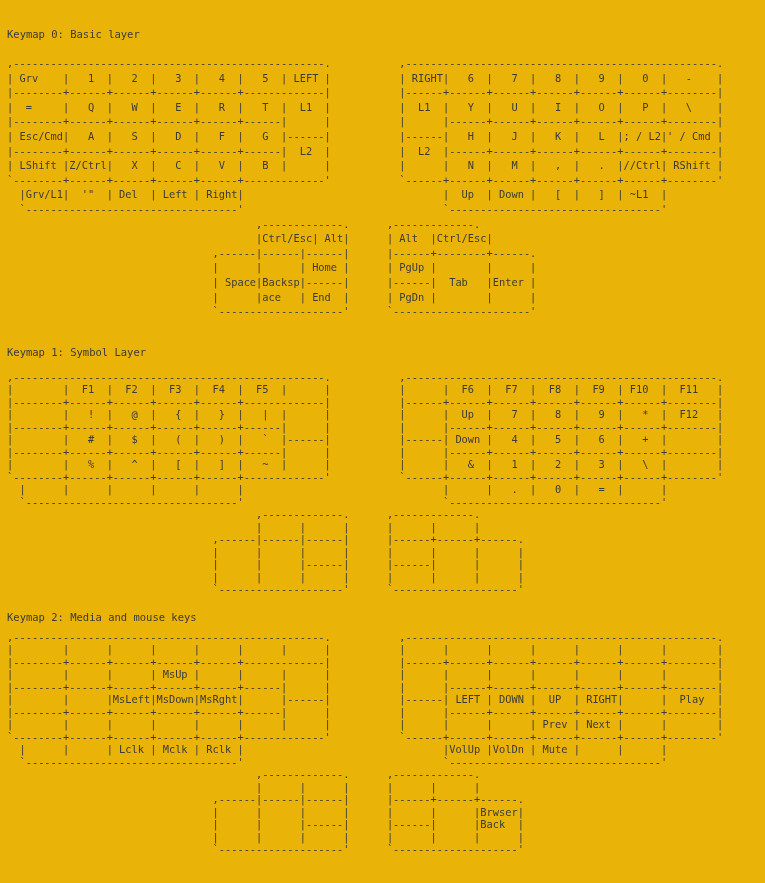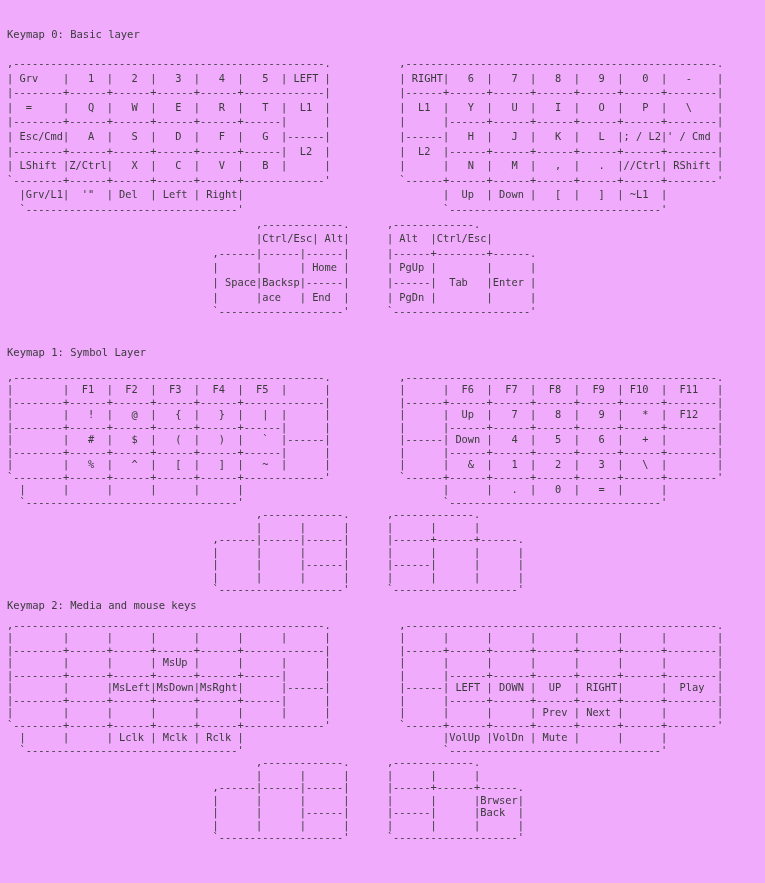--- a/index.html
+++ b/index.html
@@ -20,27 +20,27 @@
   }
   pre.km-art {
     margin: 0;
     font-size: 10.35px;
     white-space: pre;
     font-family: inherit;
   }
   #km0 pre.km-art { line-height: 14.6px; margin-top: 14px; }
   #km1 { margin-top: 26px; }
   #km1 pre.km-art { line-height: 12.5px; margin-top: 11px; }
-  #km2 { margin-top: 2px; }
+  #km2 { margin-top: 14px; }
   #km2 pre.km-art { line-height: 12.5px; margin-top: 6px; }
 </style>
 </head>
 <body style="background: rgb(255, 255, 255);">
 
-<main class="doc" style="background: #f0abfc; color: rgb(59, 59, 59); padding-left: 7px;">
+<main class="doc" style="background: #eab308; color: rgb(59, 59, 59); padding-left: 7px;">
 
   <section id="km0">
     <div class="km-title">Keymap 0: Basic layer</div>
     <pre class="km-art">,--------------------------------------------------.           ,--------------------------------------------------.
 | Grv    |   1  |   2  |   3  |   4  |   5  | LEFT |           | RIGHT|   6  |   7  |   8  |   9  |   0  |   -    |
 |--------+------+------+------+------+-------------|           |------+------+------+------+------+------+--------|
 |  =     |   Q  |   W  |   E  |   R  |   T  |  L1  |           |  L1  |   Y  |   U  |   I  |   O  |   P  |   \    |
 |--------+------+------+------+------+------|      |           |      |------+------+------+------+------+--------|
 | Esc/Cmd|   A  |   S  |   D  |   F  |   G  |------|           |------|   H  |   J  |   K  |   L  |; / L2|' / Cmd |
 |--------+------+------+------+------+------|  L2  |           |  L2  |------+------+------+------+------+--------|

